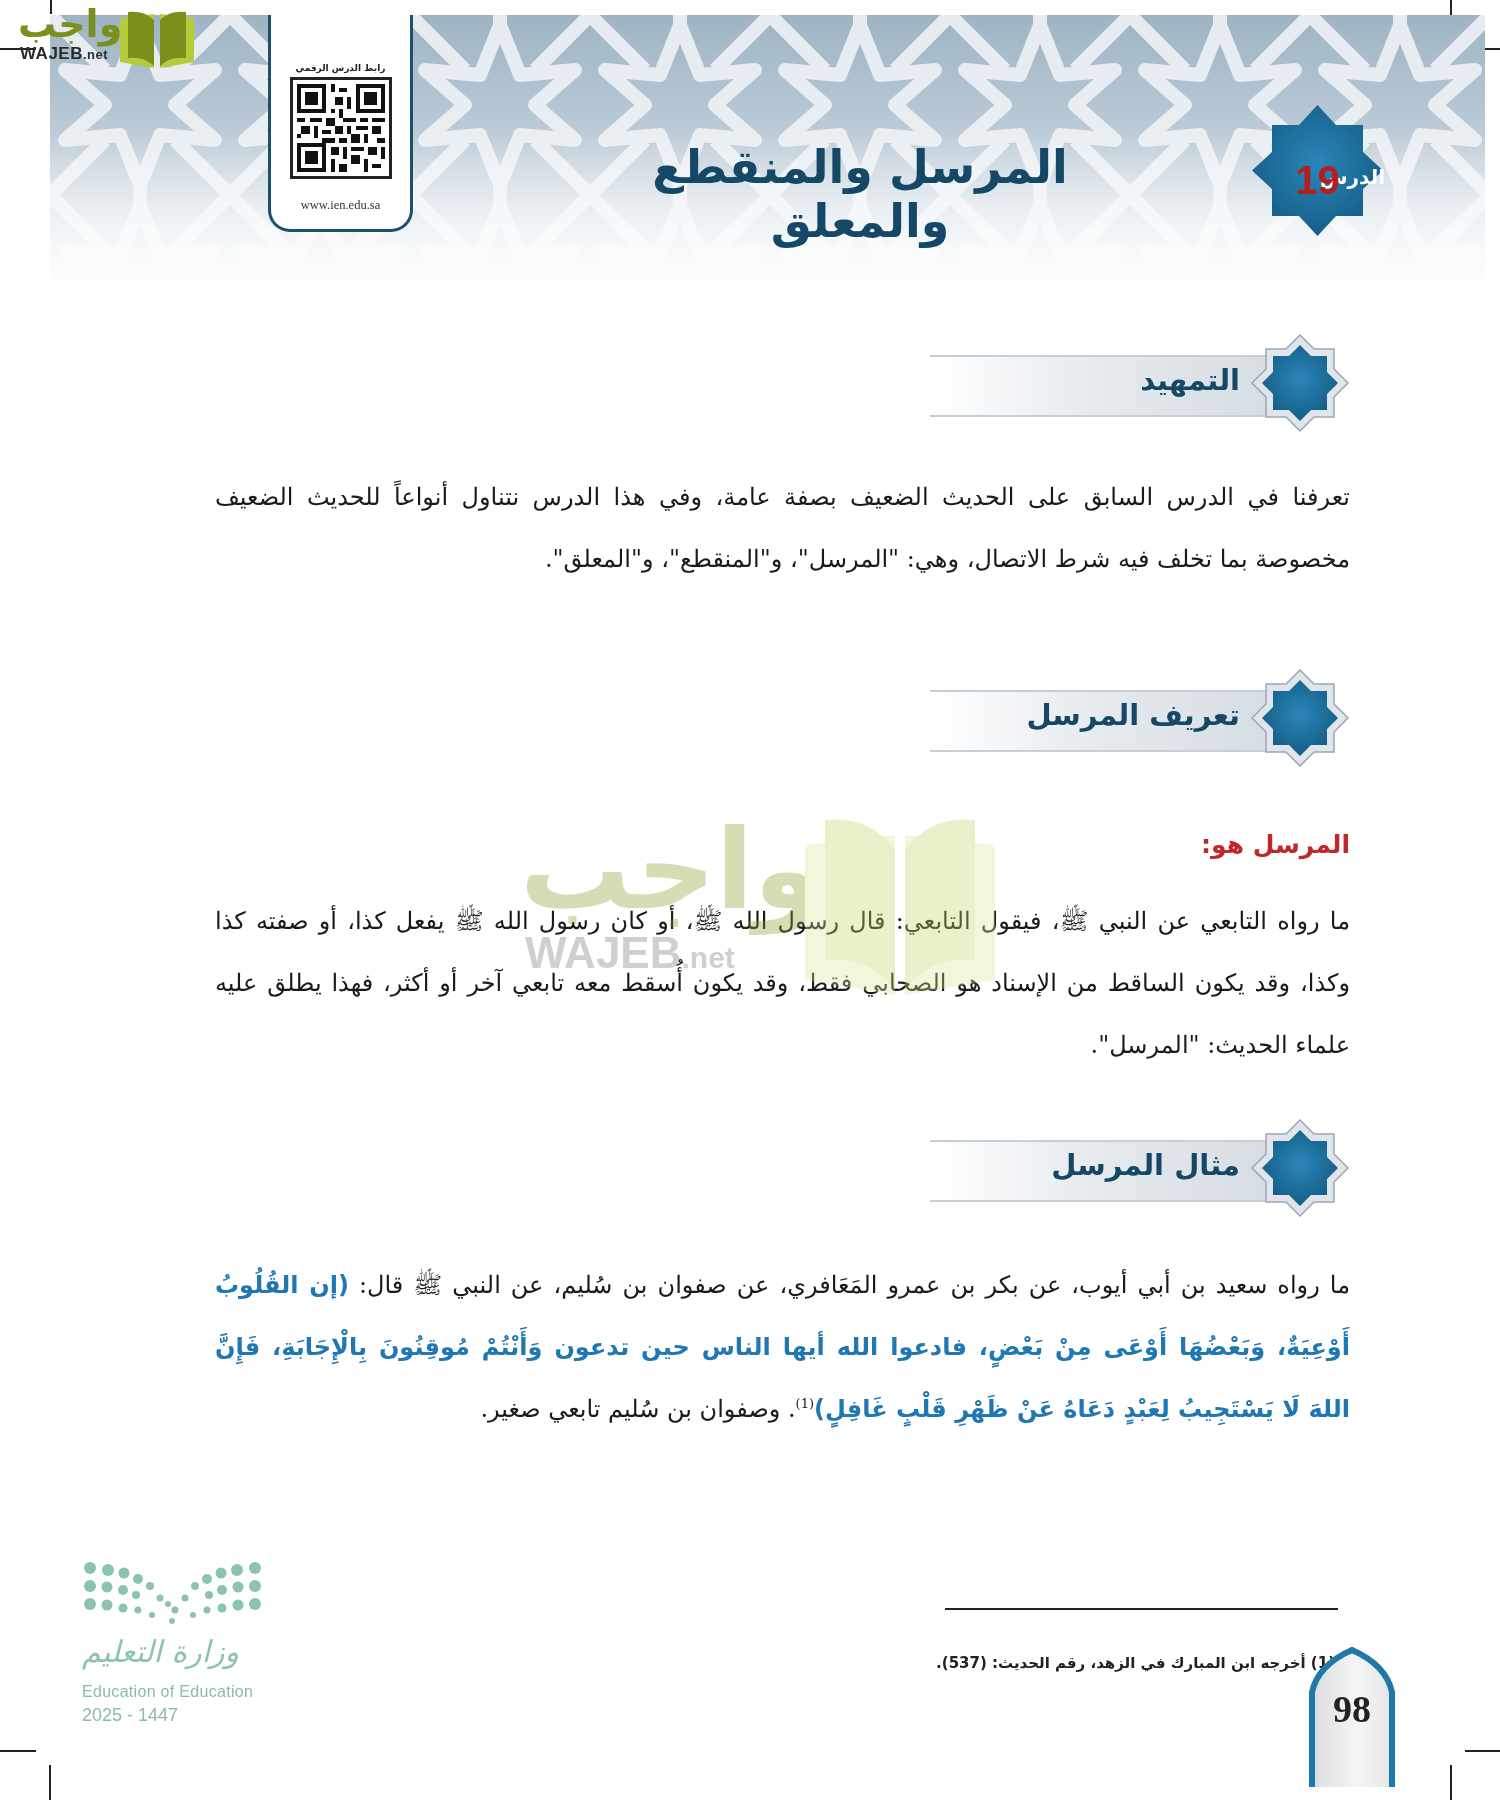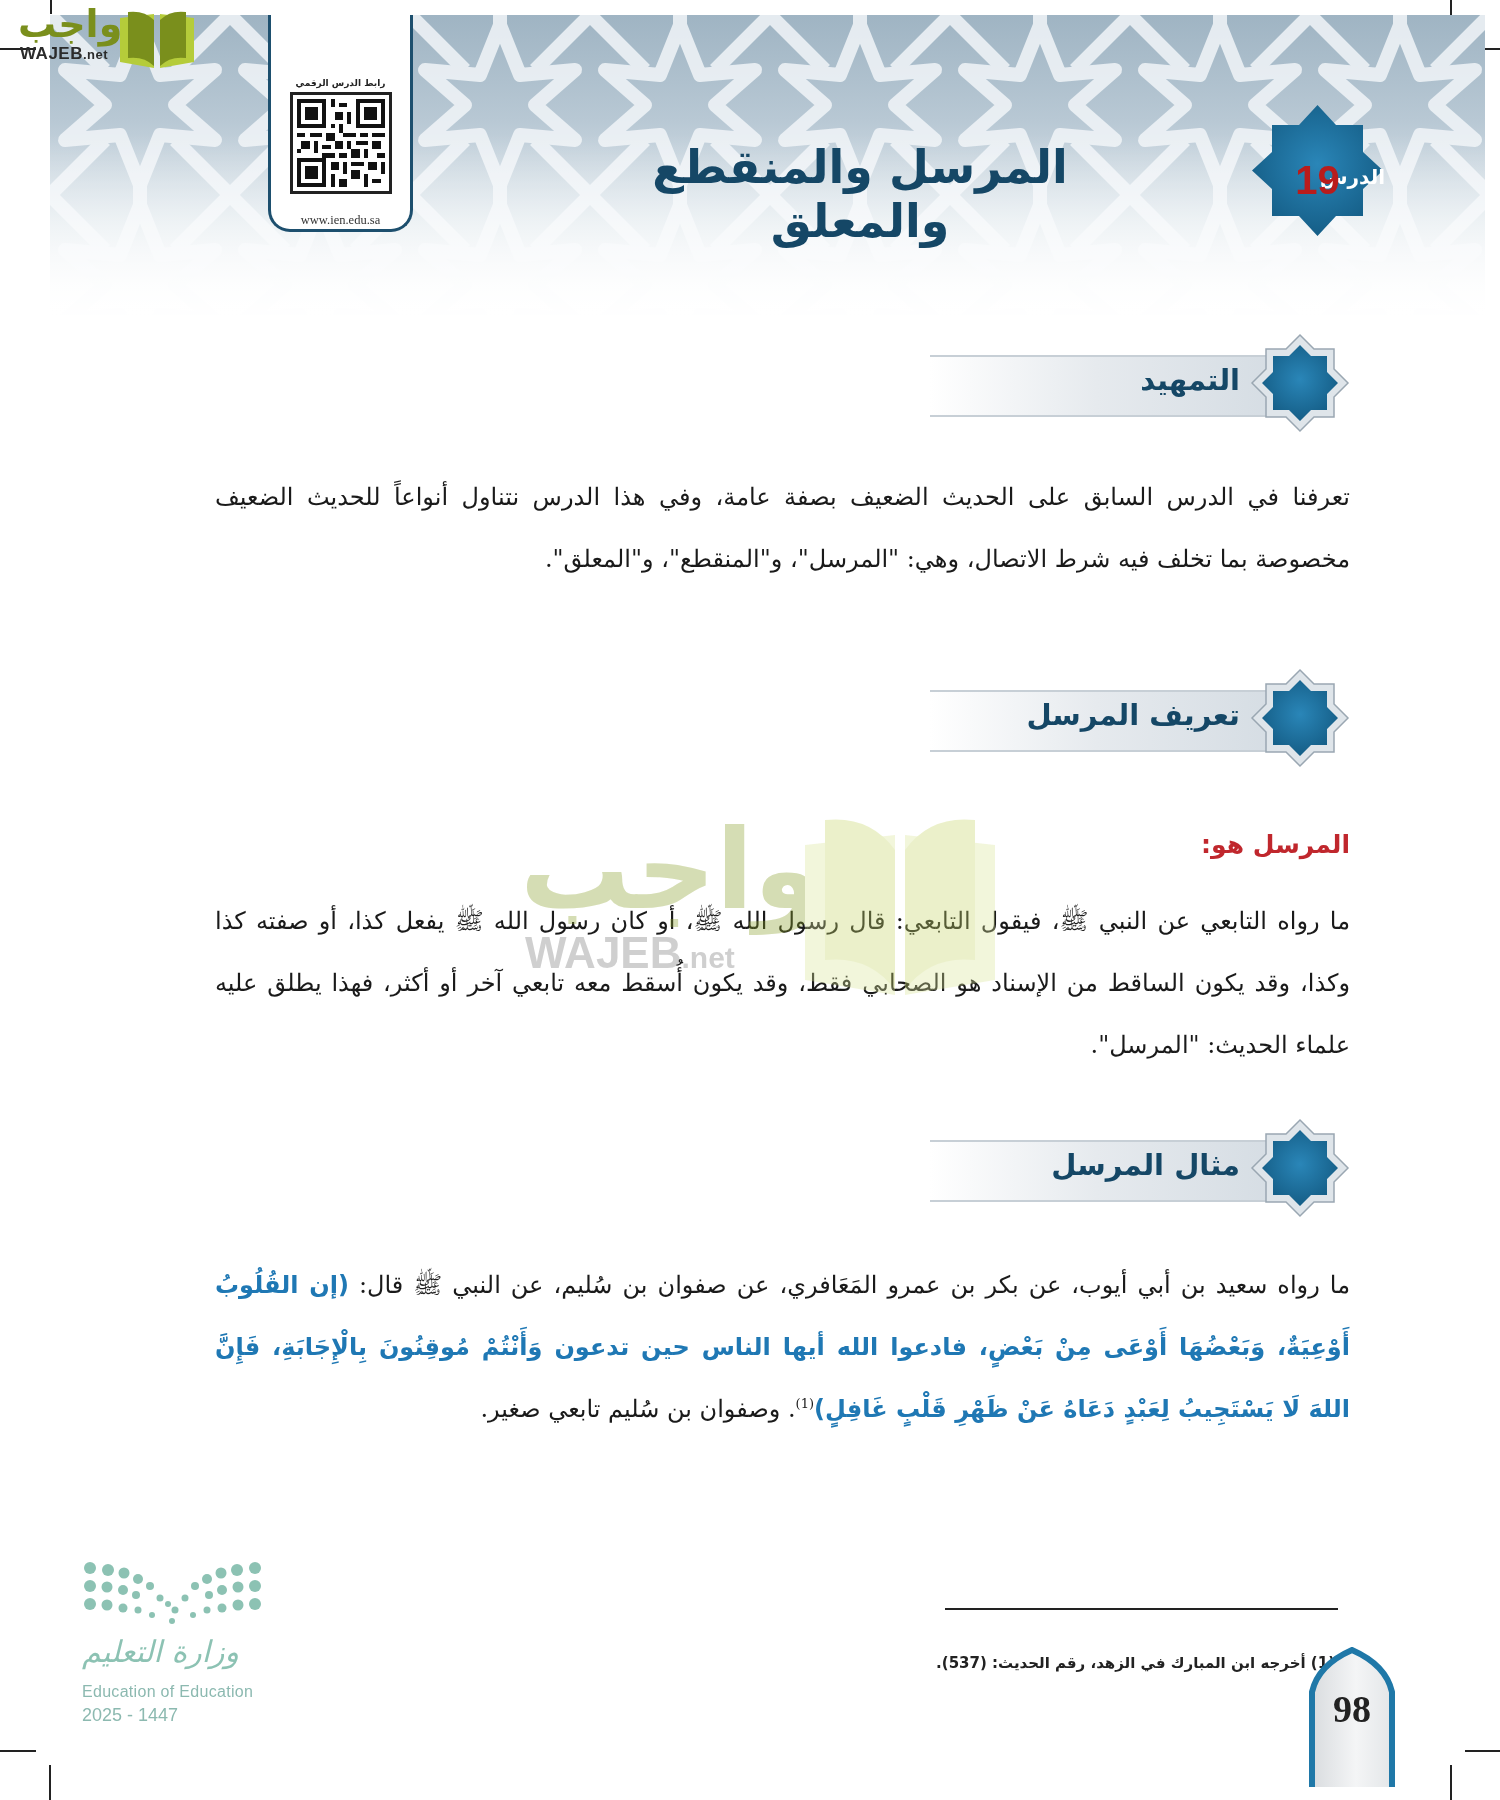--- a/index.html
+++ b/index.html
@@ -19,21 +19,21 @@
   .banner-fade {
     position: absolute; left: 0; top: 0; width: 100%; height: 100%;
     background: linear-gradient(180deg, rgba(255,255,255,0) 40%, rgba(255,255,255,0.95) 100%);
   }
 
   .qr-card {
     position: absolute; left: 268px; top: 15px; width: 145px; height: 217px;
     background: #ffffff; border: 3px solid #1d4f6e; border-top: none;
     border-radius: 0 0 22px 22px;
     display: flex; flex-direction: column; align-items: center; justify-content: flex-end;
-    padding-bottom: 1px;
+    padding-bottom: 16px;
   }
   .qr-label { font-family: "DejaVu Sans", sans-serif; font-weight: bold; font-size: 9px; color: #222; direction: rtl; margin-bottom: 4px; }
   .qr-code { width: 102px; height: 102px; border: 3px solid #222; padding: 4px; background: #fff; }
   .qr-url { font-family: "Liberation Serif", serif; font-size: 12.5px; color: #333; margin-top: 19px; }
 
   .lesson-title {
     position: absolute; left: 560px; top: 140px; width: 600px; text-align: center;
     font-family: "DejaVu Sans", sans-serif; font-weight: bold; font-size: 46px; color: #154766;
     direction: rtl;
   }

